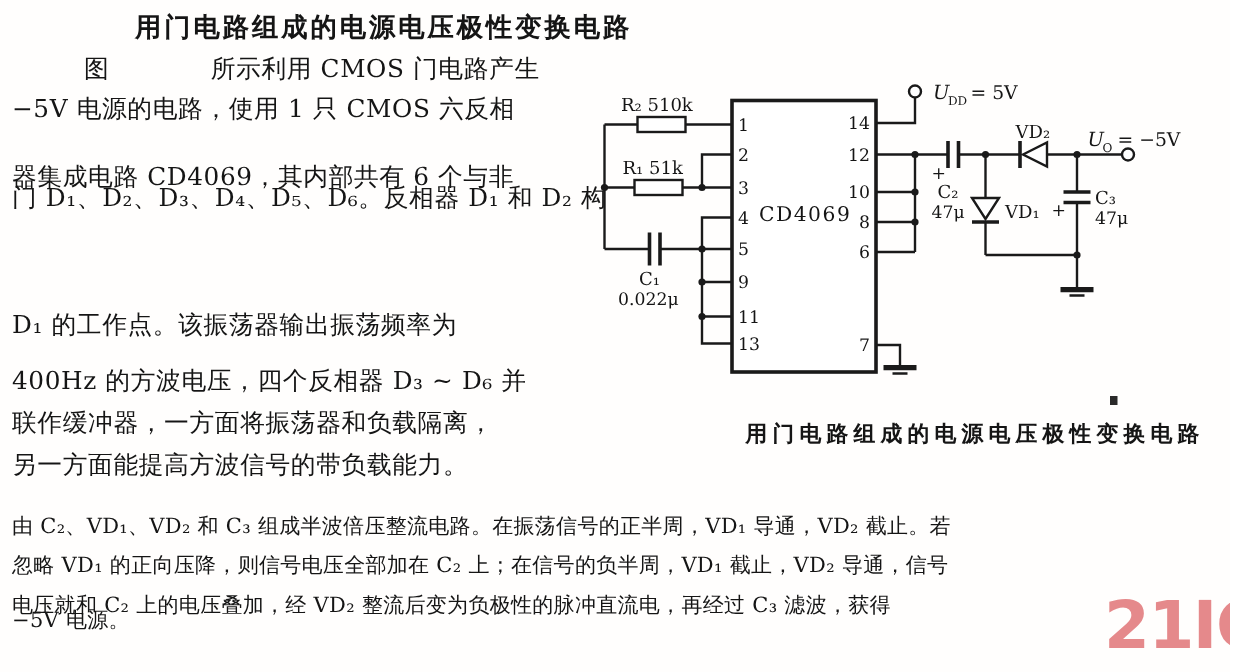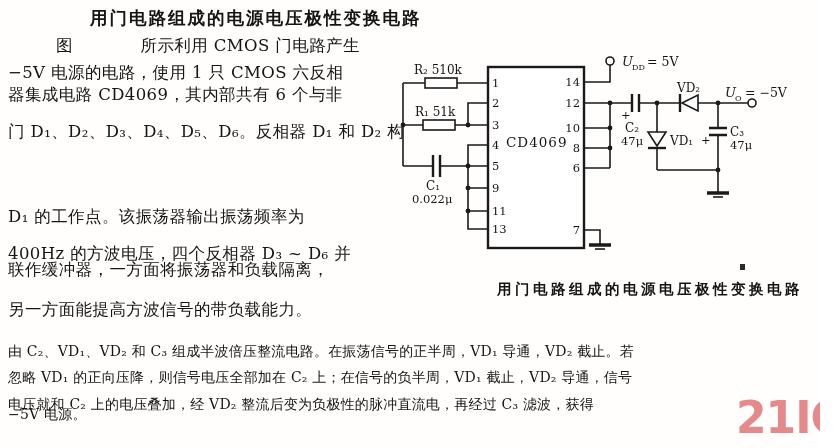--- a/index.html
+++ b/index.html
@@ -53,25 +53,25 @@
 </style>
 </head>
 <body>
 
 <div class="page">
 
   <div class="title">用门电路组成的电源电压极性变换电路</div>
 
   <div class="col-line indented" style="top:36px">图　　　　所示利用 CMOS 门电路产生</div>
   <div class="col-line" style="top:63px">−5V 电源的电路，使用 1 只 CMOS 六反相</div>
-  <div class="col-line" style="top:85px">器集成电路 CD4069，其内部共有 6 个与非</div>
+  <div class="col-line" style="top:108px">器集成电路 CD4069，其内部共有 6 个与非</div>
   <div class="col-line" style="top:122px">门 D₁、D₂、D₃、D₄、D₅、D₆。反相器 D₁ 和 D₂ 构</div>
   <div class="col-line" style="top:207px">D₁ 的工作点。该振荡器输出振荡频率为</div>
   <div class="col-line" style="top:244px">400Hz 的方波电压，四个反相器 D₃ ~ D₆ 并</div>
-  <div class="col-line" style="top:260px">联作缓冲器，一方面将振荡器和负载隔离，</div>
+  <div class="col-line" style="top:272px">联作缓冲器，一方面将振荡器和负载隔离，</div>
   <div class="col-line" style="top:300px">另一方面能提高方波信号的带负载能力。</div>
 
   <div class="full-line" style="top:341px">由 C₂、VD₁、VD₂ 和 C₃ 组成半波倍压整流电路。在振荡信号的正半周，VD₁ 导通，VD₂ 截止。若</div>
   <div class="full-line" style="top:367px">忽略 VD₁ 的正向压降，则信号电压全部加在 C₂ 上；在信号的负半周，VD₁ 截止，VD₂ 导通，信号</div>
   <div class="full-line" style="top:394px">电压就和 C₂ 上的电压叠加，经 VD₂ 整流后变为负极性的脉冲直流电，再经过 C₃ 滤波，获得</div>
   <div class="full-line" style="top:404px">−5V 电源。</div>
 
   <svg class="diagram" width="445" height="260" viewBox="0 0 445 260">
 
     <g>

